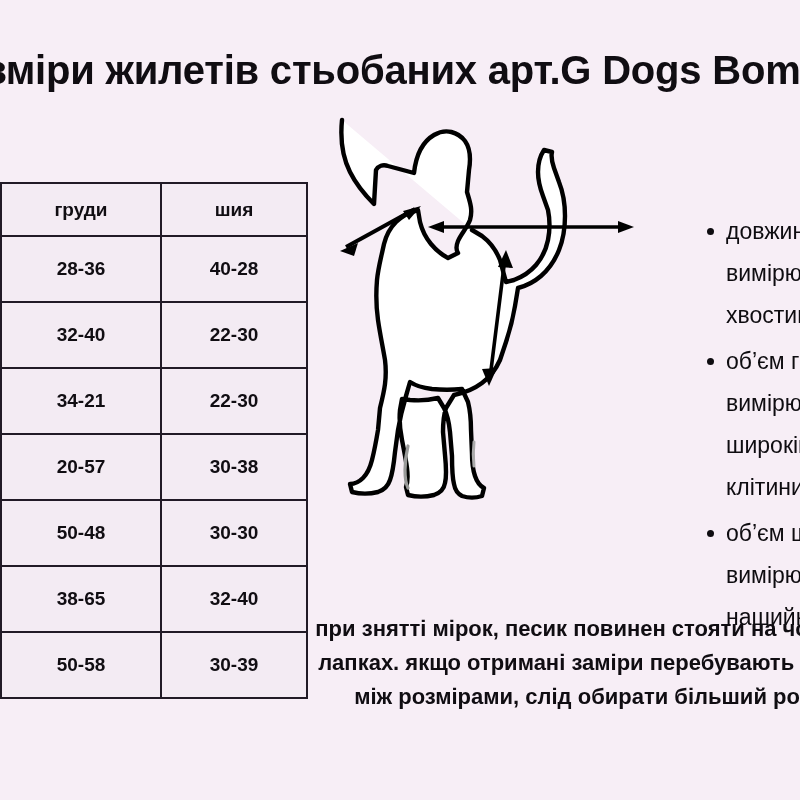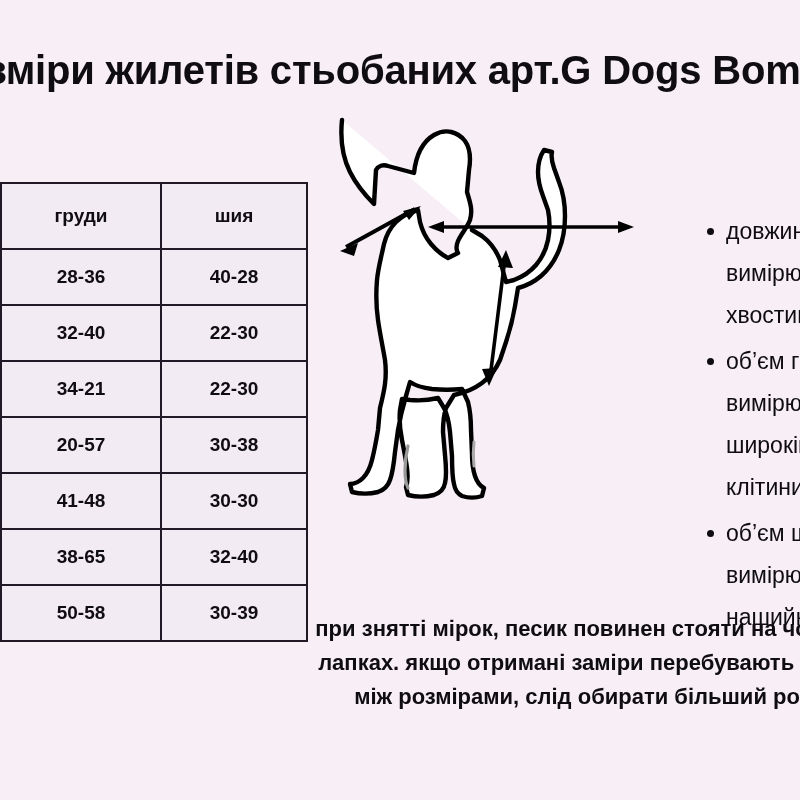--- a/index.html
+++ b/index.html
@@ -54,26 +54,26 @@
     width: 420px;
     table-layout: fixed;
   }
   table.size-table td, table.size-table th {
     border: 2px solid #211a26;
     background: #f3ebf3;
     text-align: center;
     font-size: 19px;
     font-weight: 700;
     color: #100d12;
-    height: 56px;
+    height: 66px;
     padding: 0 4px;
     box-sizing: border-box;
   }
   table.size-table th {
-    height: 66px;
+    height: 53px;
     margin-left: 28px;
   }
   table.size-table col.c-size { width: 114px; }
   table.size-table col.c-chest { width: 160px; }
   table.size-table col.c-neck  { width: 146px; }
 
   
   #dog-illustration {
     position: absolute;
     left: 330px;
@@ -171,21 +171,21 @@
           <td>34-21</td>
           <td>22-30</td>
         </tr>
         <tr>
           <td>L</td>
           <td>20-57</td>
           <td>30-38</td>
         </tr>
         <tr>
           <td>XL</td>
-          <td>41-48</td>
+          <td>50-48</td>
           <td>30-30</td>
         </tr>
         <tr>
           <td>XXL</td>
           <td>38-65</td>
           <td>32-40</td>
         </tr>
         <tr>
           <td>3XL</td>
           <td>50-58</td>

